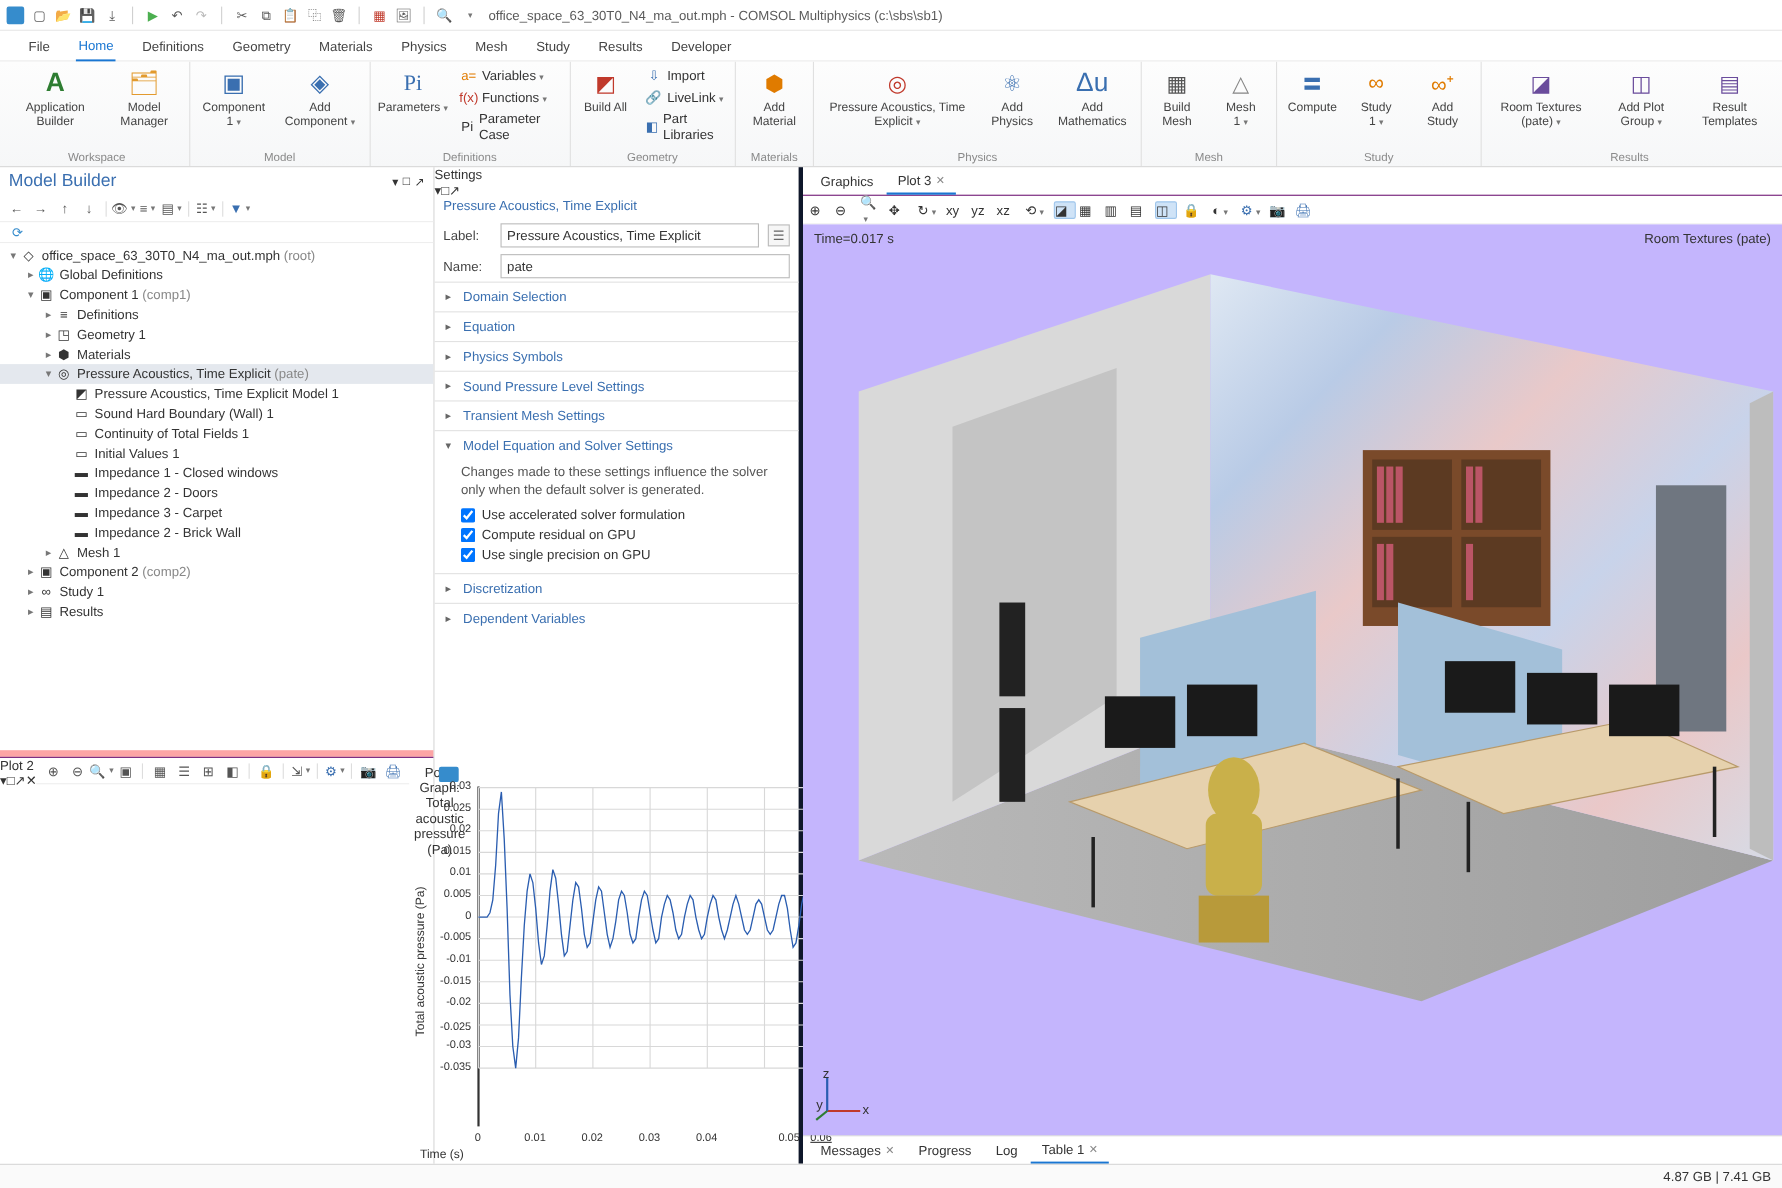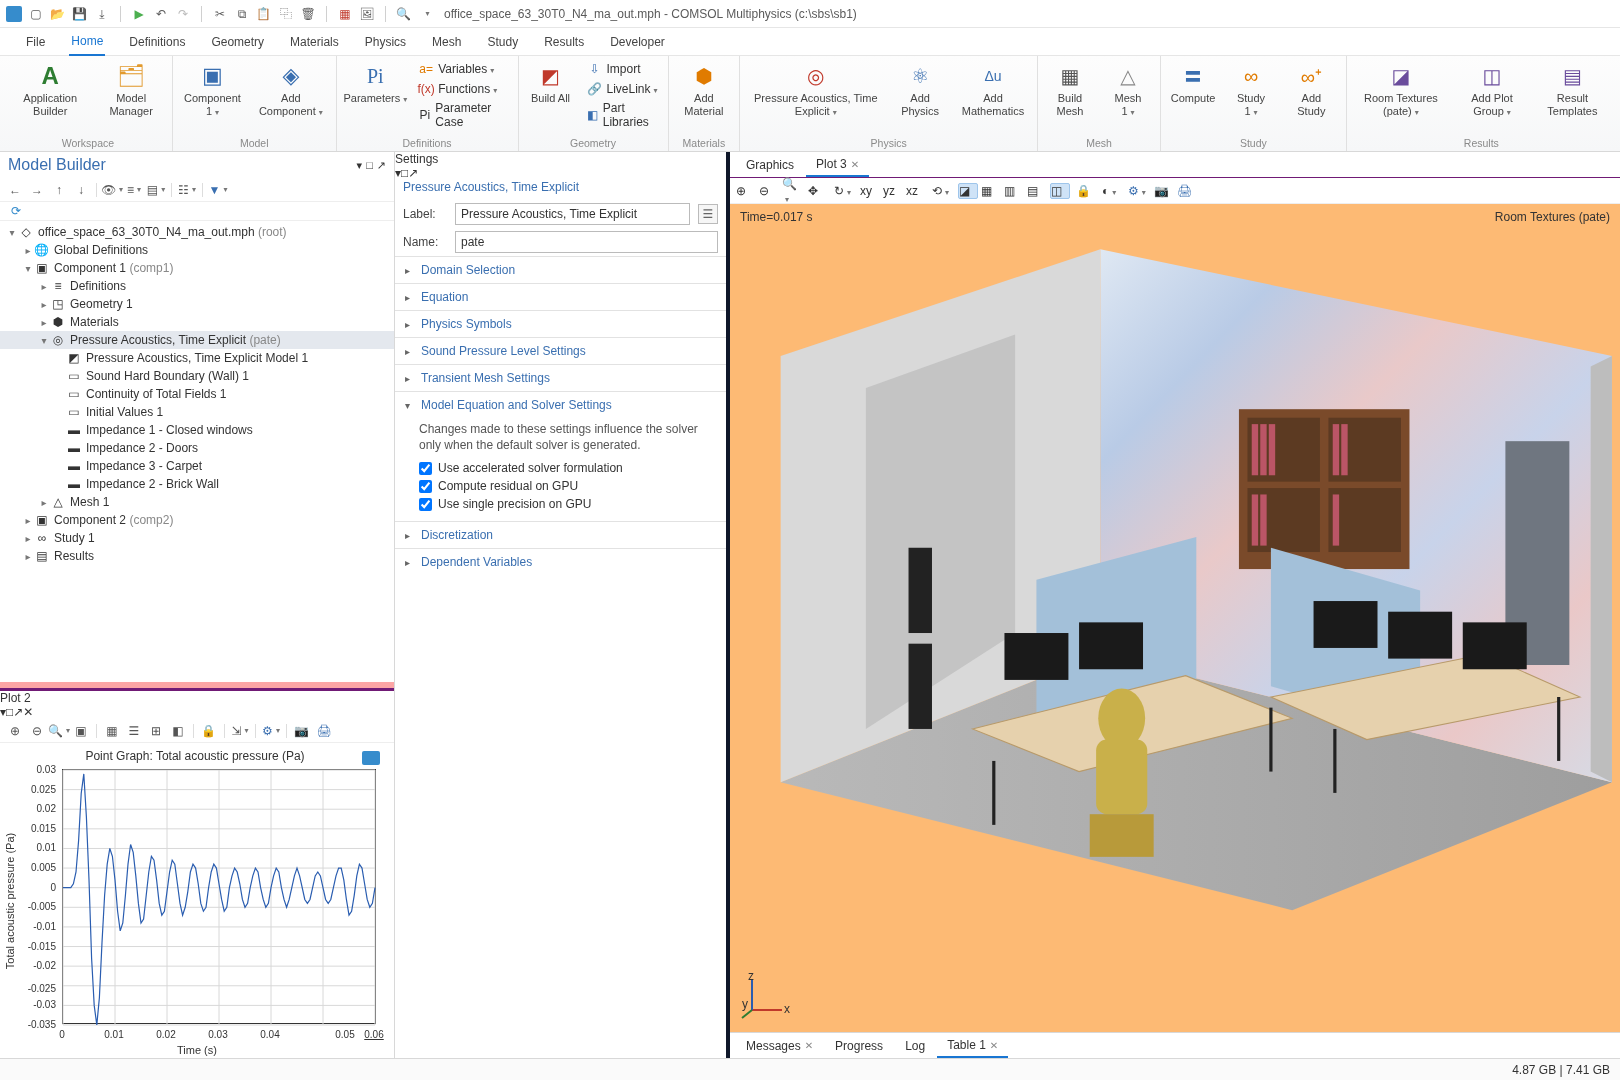--- a/index.html
+++ b/index.html
@@ -61,26 +61,26 @@
 .sect .sbody label{display:flex;align-items:center;gap:6px;padding:2px 0;cursor:pointer}
 
 .right-col{flex:1;display:flex;flex-direction:column;min-width:0}
 .tabs{display:flex;align-items:center;height:26px;border-bottom:1px solid #701a75;padding:0 6px;gap:2px}
 .tab{padding:4px 10px;font-size:12px;color:#555;cursor:pointer;display:flex;align-items:center;gap:4px}
 .tab.active{color:#1976d2;border-bottom:2px solid #1976d2;margin-bottom:-1px}
 .tab .tx{font-size:10px;color:#888;cursor:pointer}
 .gtoolbar{display:flex;align-items:center;gap:3px;padding:3px 6px;border-bottom:1px solid #eee;height:26px}
 .gtoolbar .tb{width:20px}
 .gtoolbar .on{background:#cfe3f7;border:1px solid #9ec5eb;border-radius:2px}
-.canvas{flex:1;position:relative;background:#fdba74;overflow:hidden}
+.canvas{flex:1;position:relative;background:#c4b5fd;overflow:hidden}
 .canvas .toplabels{position:absolute;top:6px;left:10px;right:10px;display:flex;justify-content:space-between;font-size:12px;color:#333}
 .scene{position:absolute;inset:24px 8px 8px 8px}
 .axis3d{position:absolute;left:12px;bottom:12px;width:46px;height:46px}
 
-.plot-panel{border-top:3px solid #701a75;display:flex;flex-direction:column;height:370px}
+.plot-panel{border-top:1px solid #701a75;display:flex;flex-direction:row;height:370px}
 .plot-area{flex:1;position:relative;padding:4px 8px 4px 4px}
 .plot-title{text-align:center;font-size:12px;color:#333;padding-top:2px}
 .chart{position:absolute;left:62px;right:18px;top:26px;bottom:34px;border:1px solid #333;background:#fff}
 .chart .grid line{stroke:#d8d8d8;stroke-width:1}
 .chart .series{stroke:#2a5db0;stroke-width:1.2;fill:none}
 .ylab{position:absolute;left:4px;top:50%;transform:rotate(-90deg) translate(-50%,0);transform-origin:left top;font-size:11px;color:#333;white-space:nowrap}
 .xlab{position:absolute;left:0;right:0;bottom:2px;text-align:center;font-size:11px;color:#333}
 .yt{position:absolute;left:0;width:56px;text-align:right;font-size:10px;color:#333;transform:translateY(-50%)}
 .xt{position:absolute;bottom:18px;font-size:10px;color:#333;transform:translateX(-50%)}
 .chart-icon{position:absolute;right:14px;top:8px;width:18px;height:14px;background:#368ccc;border-radius:2px}
@@ -226,21 +226,21 @@
           <div class="ric" style="color:#c0392b;font-size:20px">◎</div>
           <div class="rlab dd">Pressure Acoustics,
 Time Explicit</div>
         </div>
       <div class="rbtn">
           <div class="ric" style="color:#3a6fb0;font-size:20px">⚛</div>
           <div class="rlab">Add
 Physics</div>
         </div>
       <div class="rbtn">
-          <div class="ric" style="color:#3a6fb0;font-size:14px">Δu</div>
+          <div class="ric" style="color:#3a6fb0;font-size:24px">Δu</div>
           <div class="rlab">Add
 Mathematics</div>
         </div>
     </div>
     <div class="gname">Physics</div>
   </div>
   <div class="rgroup">
     <div class="rrow">
       <div class="rbtn">
           <div class="ric" style="color:#555;font-size:20px">▦</div>

